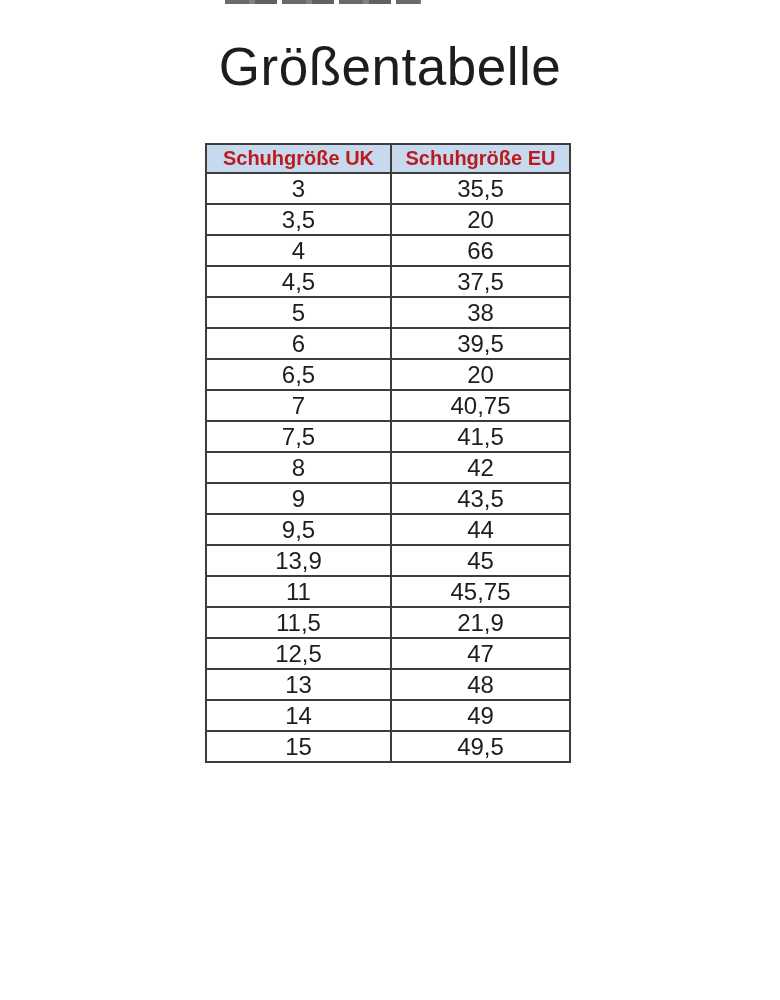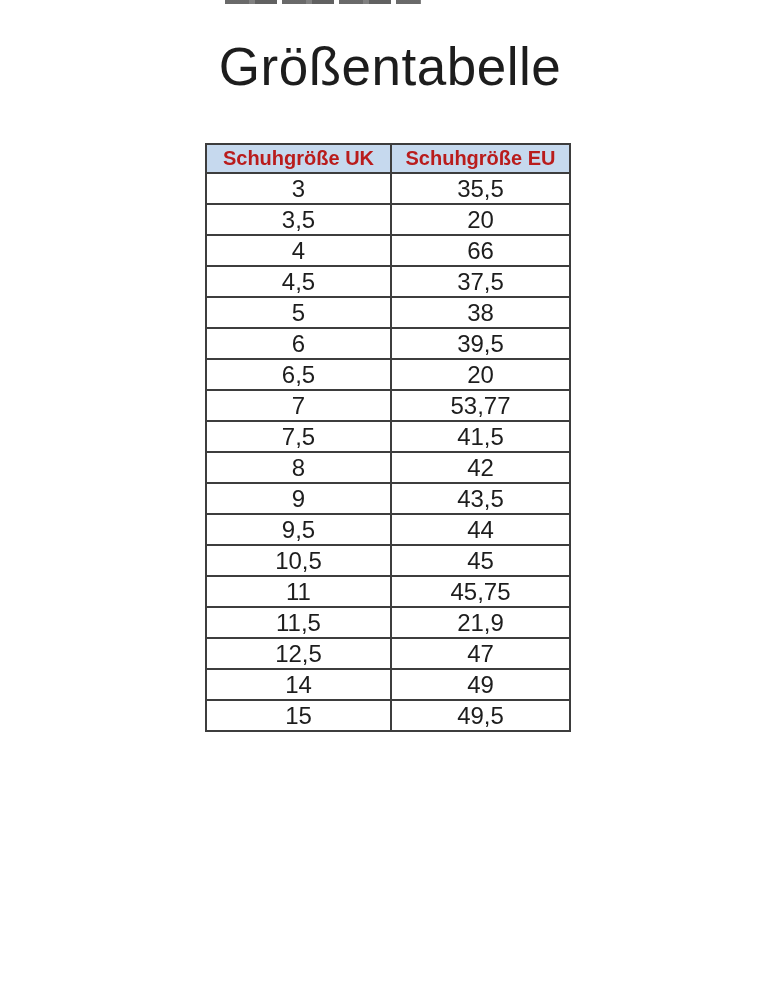--- a/index.html
+++ b/index.html
@@ -124,55 +124,59 @@
         <tr>
           <td>6</td>
           <td>39,5</td>
         </tr>
         <tr>
           <td>6,5</td>
           <td>20</td>
         </tr>
         <tr>
           <td>7</td>
-          <td>53,77</td>
+          <td>40,75</td>
         </tr>
         <tr>
           <td>7,5</td>
           <td>41,5</td>
         </tr>
         <tr>
           <td>8</td>
           <td>42</td>
         </tr>
         <tr>
           <td>9</td>
           <td>43,5</td>
         </tr>
         <tr>
           <td>9,5</td>
           <td>44</td>
         </tr>
         <tr>
-          <td>10,5</td>
+          <td>13,9</td>
           <td>45</td>
         </tr>
         <tr>
           <td>11</td>
           <td>45,75</td>
         </tr>
         <tr>
           <td>11,5</td>
           <td>21,9</td>
         </tr>
         <tr>
           <td>12,5</td>
           <td>47</td>
         </tr>
         <tr>
+          <td>13</td>
+          <td>48</td>
+        </tr>
+        <tr>
           <td>14</td>
           <td>49</td>
         </tr>
         <tr>
           <td>15</td>
           <td>49,5</td>
         </tr>
       </tbody>
   </table>
 

